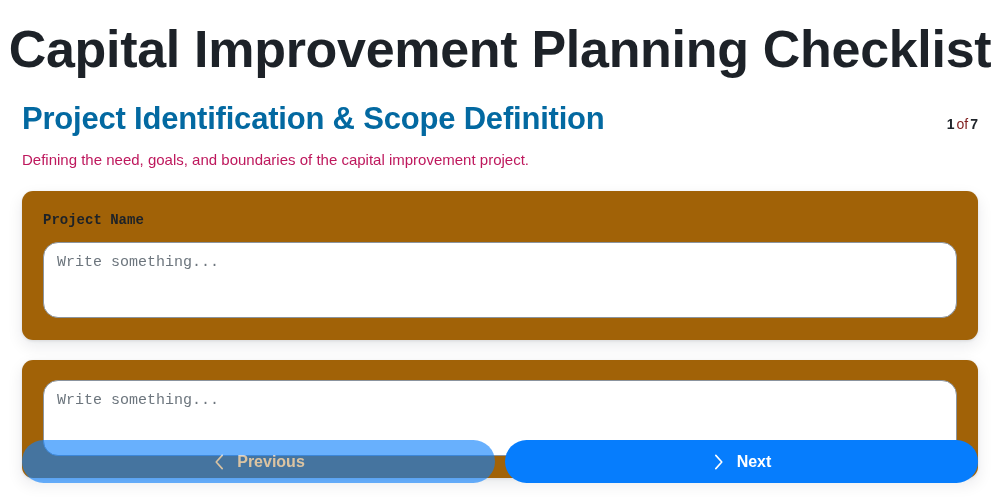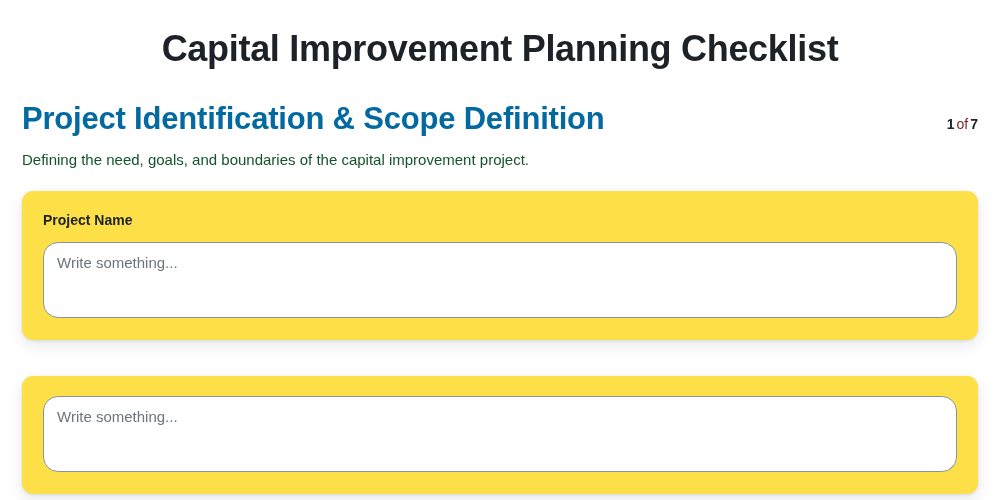--- a/index.html
+++ b/index.html
@@ -19,21 +19,21 @@
     width: 1000px;
     height: 500px;
     background: #ffffff;
   }
 
   
   .page-title {
     margin: 0;
     padding-top: 22px;
     text-align: center;
-    font-size: 36px;
+    font-size: 52px;
     line-height: 54px;
     font-weight: bold;
     color: #1d2228;
     letter-spacing: -0.3px;
   }
 
   
   .section-head {
     display: flex;
     align-items: baseline;
@@ -64,33 +64,34 @@
     font-weight: normal;
     color: #7f1d1d;
     padding: 0 2px;
   }
 
   .section-subtitle {
     margin: 0;
     padding: 11px 22px 0 22px;
     font-size: 15px;
     line-height: 21px;
-    color: #14532d;
+    color: #be185d;
   }
 
   
   .cards {
     padding: 21px 22px 0 22px;
   }
   .card {
-    background: #fde047;
+    background: #a16207;
     border-radius: 11px;
     box-shadow: 0 1px 3px rgba(16,24,40,0.10), 0 6px 16px rgba(16,24,40,0.09);
     padding: 20px 21px 22px 21px;
-    margin-bottom: 36px;
+    margin-bottom: 20px;
+    font-family: Liberation Mono, monospace;
   }
   .card-label {
     font-size: 14px;
     line-height: 19px;
     font-weight: bold;
     color: #1d2228;
     margin-bottom: 12px;
   }
   .answer-box {
     position: relative;
@@ -209,14 +210,32 @@
 
     <div class="card">
       <div class="answer-box">
         <span class="placeholder">Write something...</span>
         <span class="resize-grip"></span>
       </div>
     </div>
 
   </div>
 
+  <div class="nav-bar">
+    <button class="nav-btn btn-prev">
+      <span class="chev">
+        <svg width="11" height="16" viewBox="0 0 11 16" fill="none" aria-hidden="true">
+          <path d="M8.2 1.4 L2.2 8 L8.2 14.6" stroke="#ffffff" stroke-width="1.6" stroke-linecap="round" stroke-linejoin="round"></path>
+        </svg>
+      </span>
+      <span>Previous</span>
+    </button>
+    <button class="nav-btn btn-next">
+      <span class="chev">
+        <svg width="11" height="16" viewBox="0 0 11 16" fill="none" aria-hidden="true">
+          <path d="M2.8 1.4 L8.8 8 L2.8 14.6" stroke="#ffffff" stroke-width="1.6" stroke-linecap="round" stroke-linejoin="round"></path>
+        </svg>
+      </span>
+      <span>Next</span>
+    </button>
+  </div>
 
 </div>
 
 </body></html>

